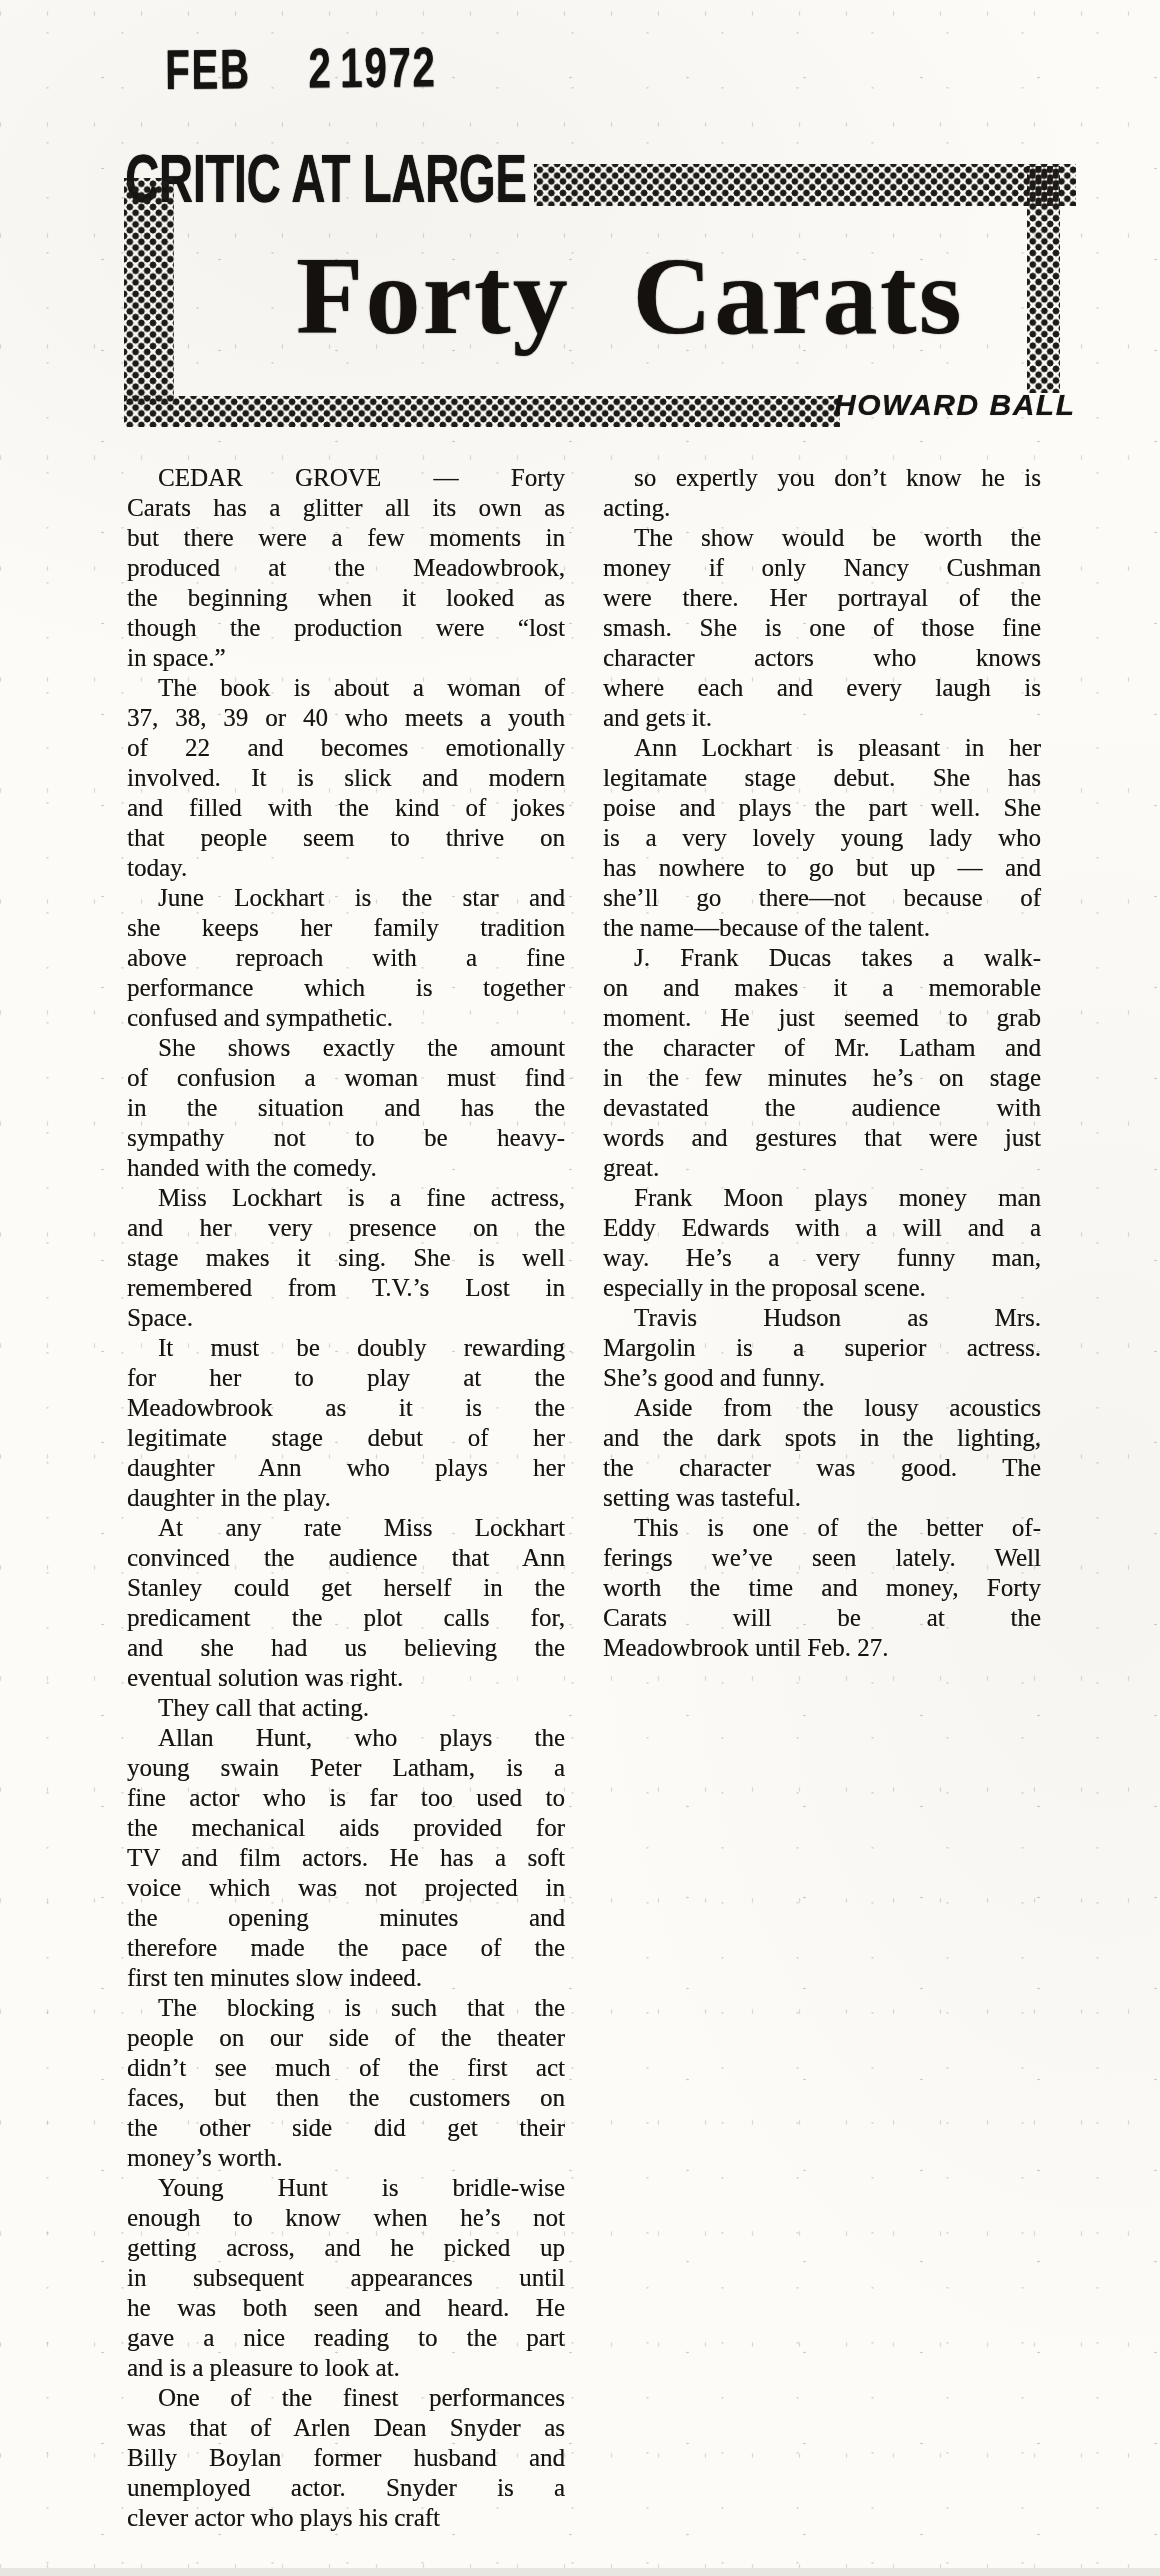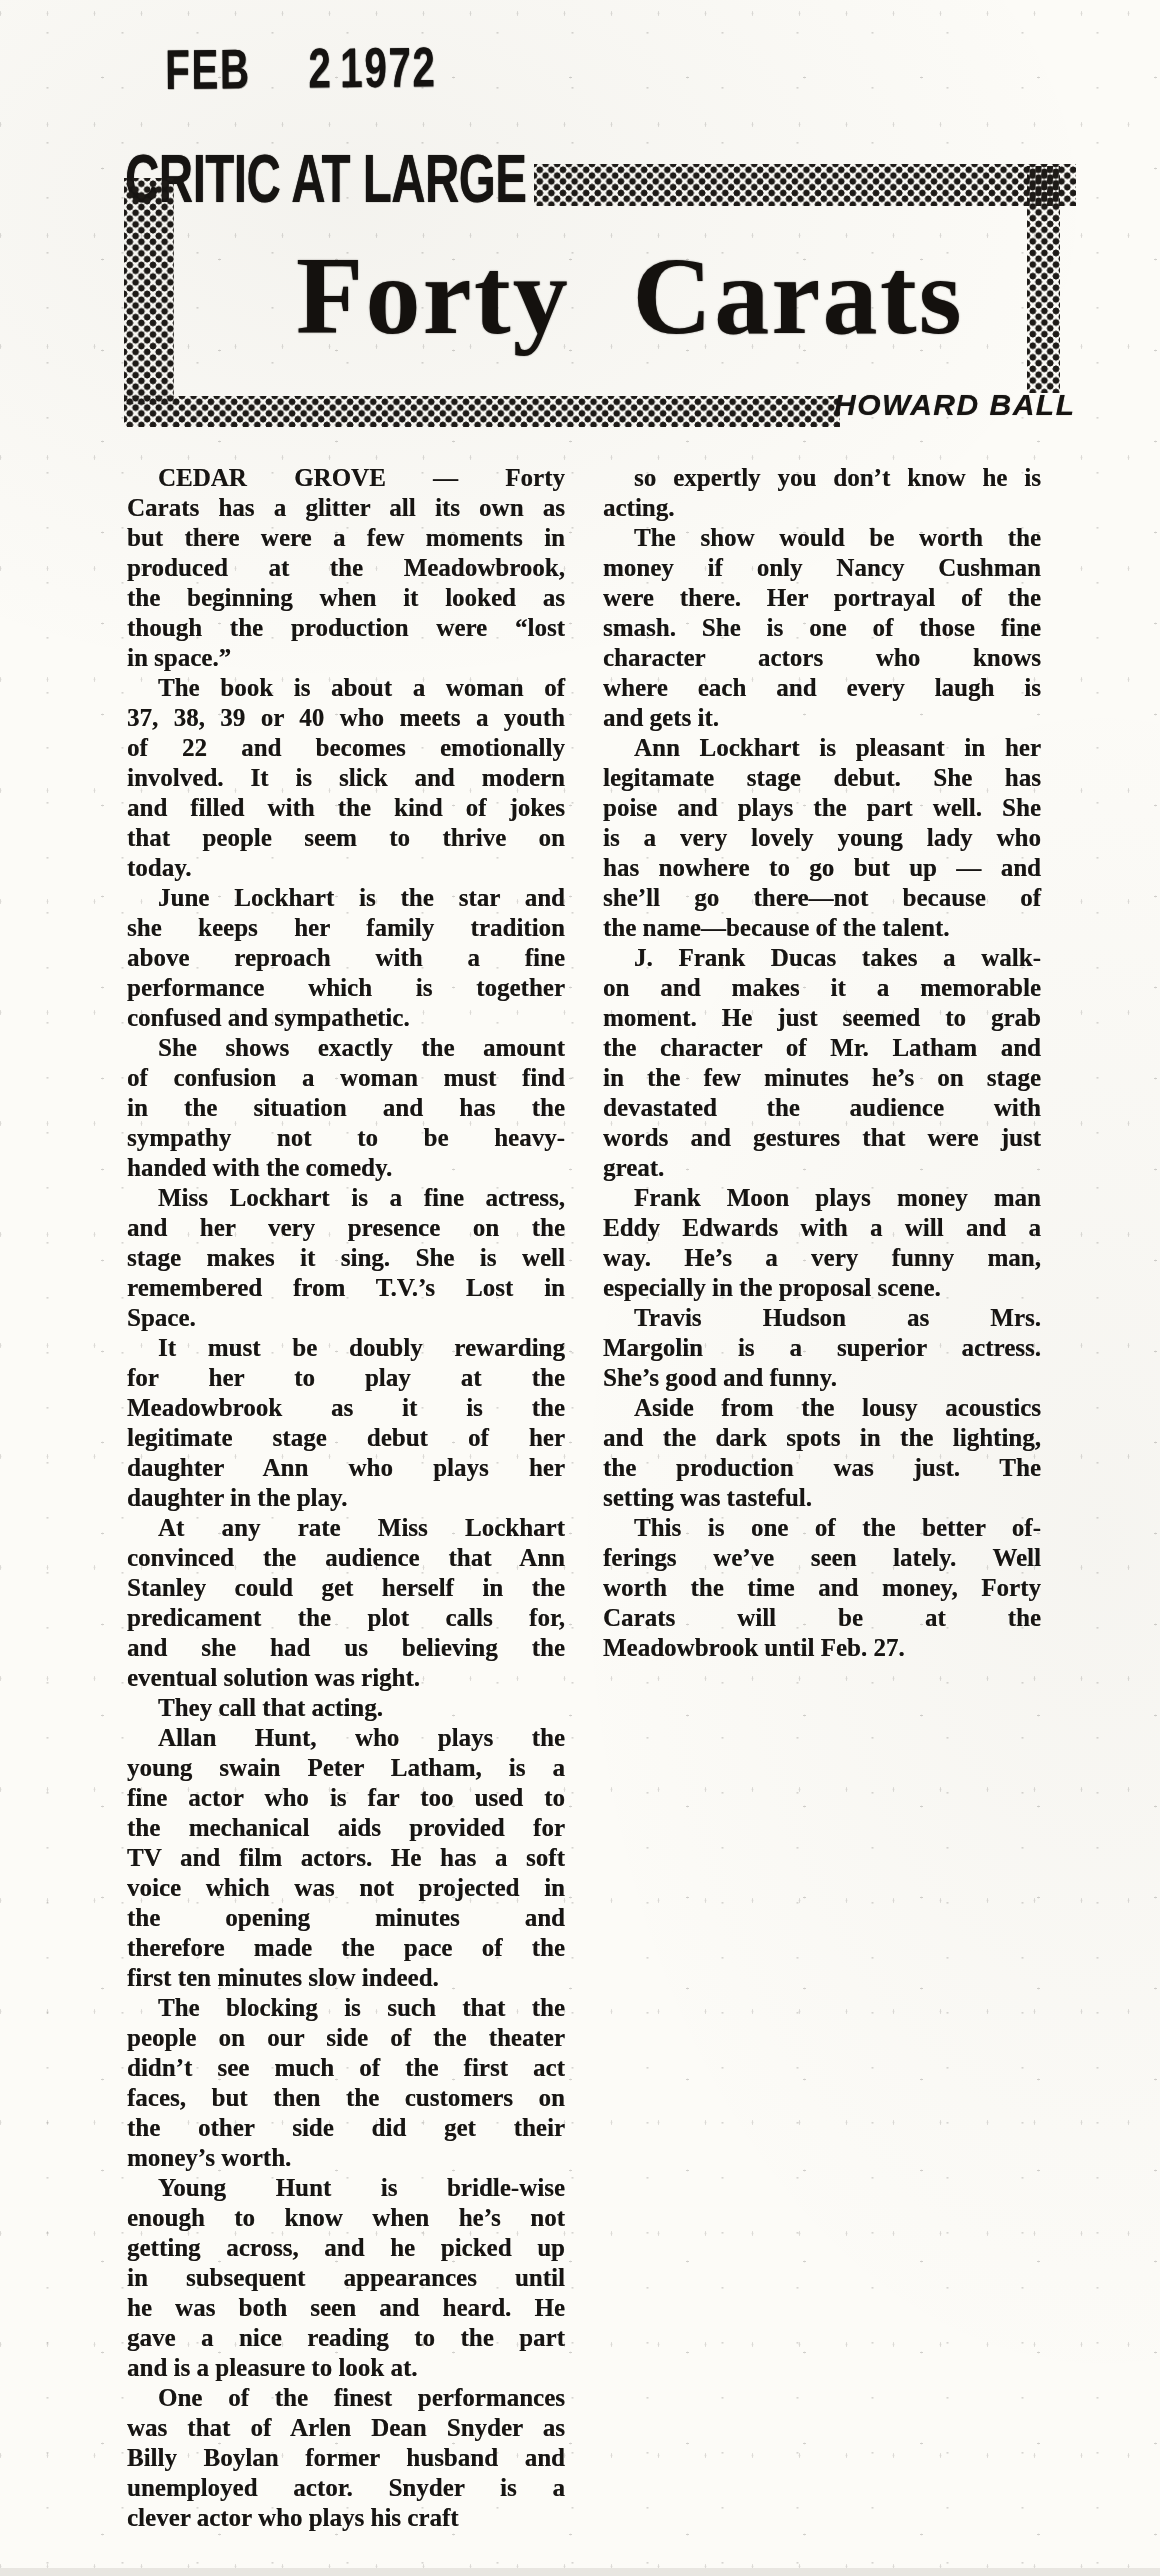--- a/index.html
+++ b/index.html
@@ -72,21 +72,20 @@
     font-style:italic;font-weight:700;font-size:30px;line-height:1;
     letter-spacing:1.5px;color:#161412;white-space:nowrap;
     text-shadow:0 0 0.8px rgba(22,20,18,0.7);
   }
 
   
   .col{
     position:absolute;top:463px;width:438px;
     font-size:25px;color:#171513;
     text-shadow:0.2px 0.2px 0.5px rgba(23,21,19,0.55);
-    font-weight:bold;
   }
   .col-left{left:127px;}
   .col-right{left:603px;}
   .para{margin:0;}
   .line{
     line-height:30px;
     text-align:justify;
     text-align-last:justify;
     white-space:normal;
   }
@@ -248,21 +247,21 @@
         <div class="line last">especially in the proposal scene.</div>
       </div>
       <div class="para">
         <div class="line first">Travis Hudson as Mrs.</div>
         <div class="line">Margolin is a superior actress.</div>
         <div class="line last">She’s good and funny.</div>
       </div>
       <div class="para">
         <div class="line first">Aside from the lousy acoustics</div>
         <div class="line">and the dark spots in the lighting,</div>
-        <div class="line">the production was just. The</div>
+        <div class="line">the character was good. The</div>
         <div class="line last">setting was tasteful.</div>
       </div>
       <div class="para">
         <div class="line first">This is one of the better of-</div>
         <div class="line">ferings we’ve seen lately. Well</div>
         <div class="line">worth the time and money, Forty</div>
         <div class="line">Carats will be at the</div>
         <div class="line last">Meadowbrook until Feb. 27.</div>
       </div>
     </div>

